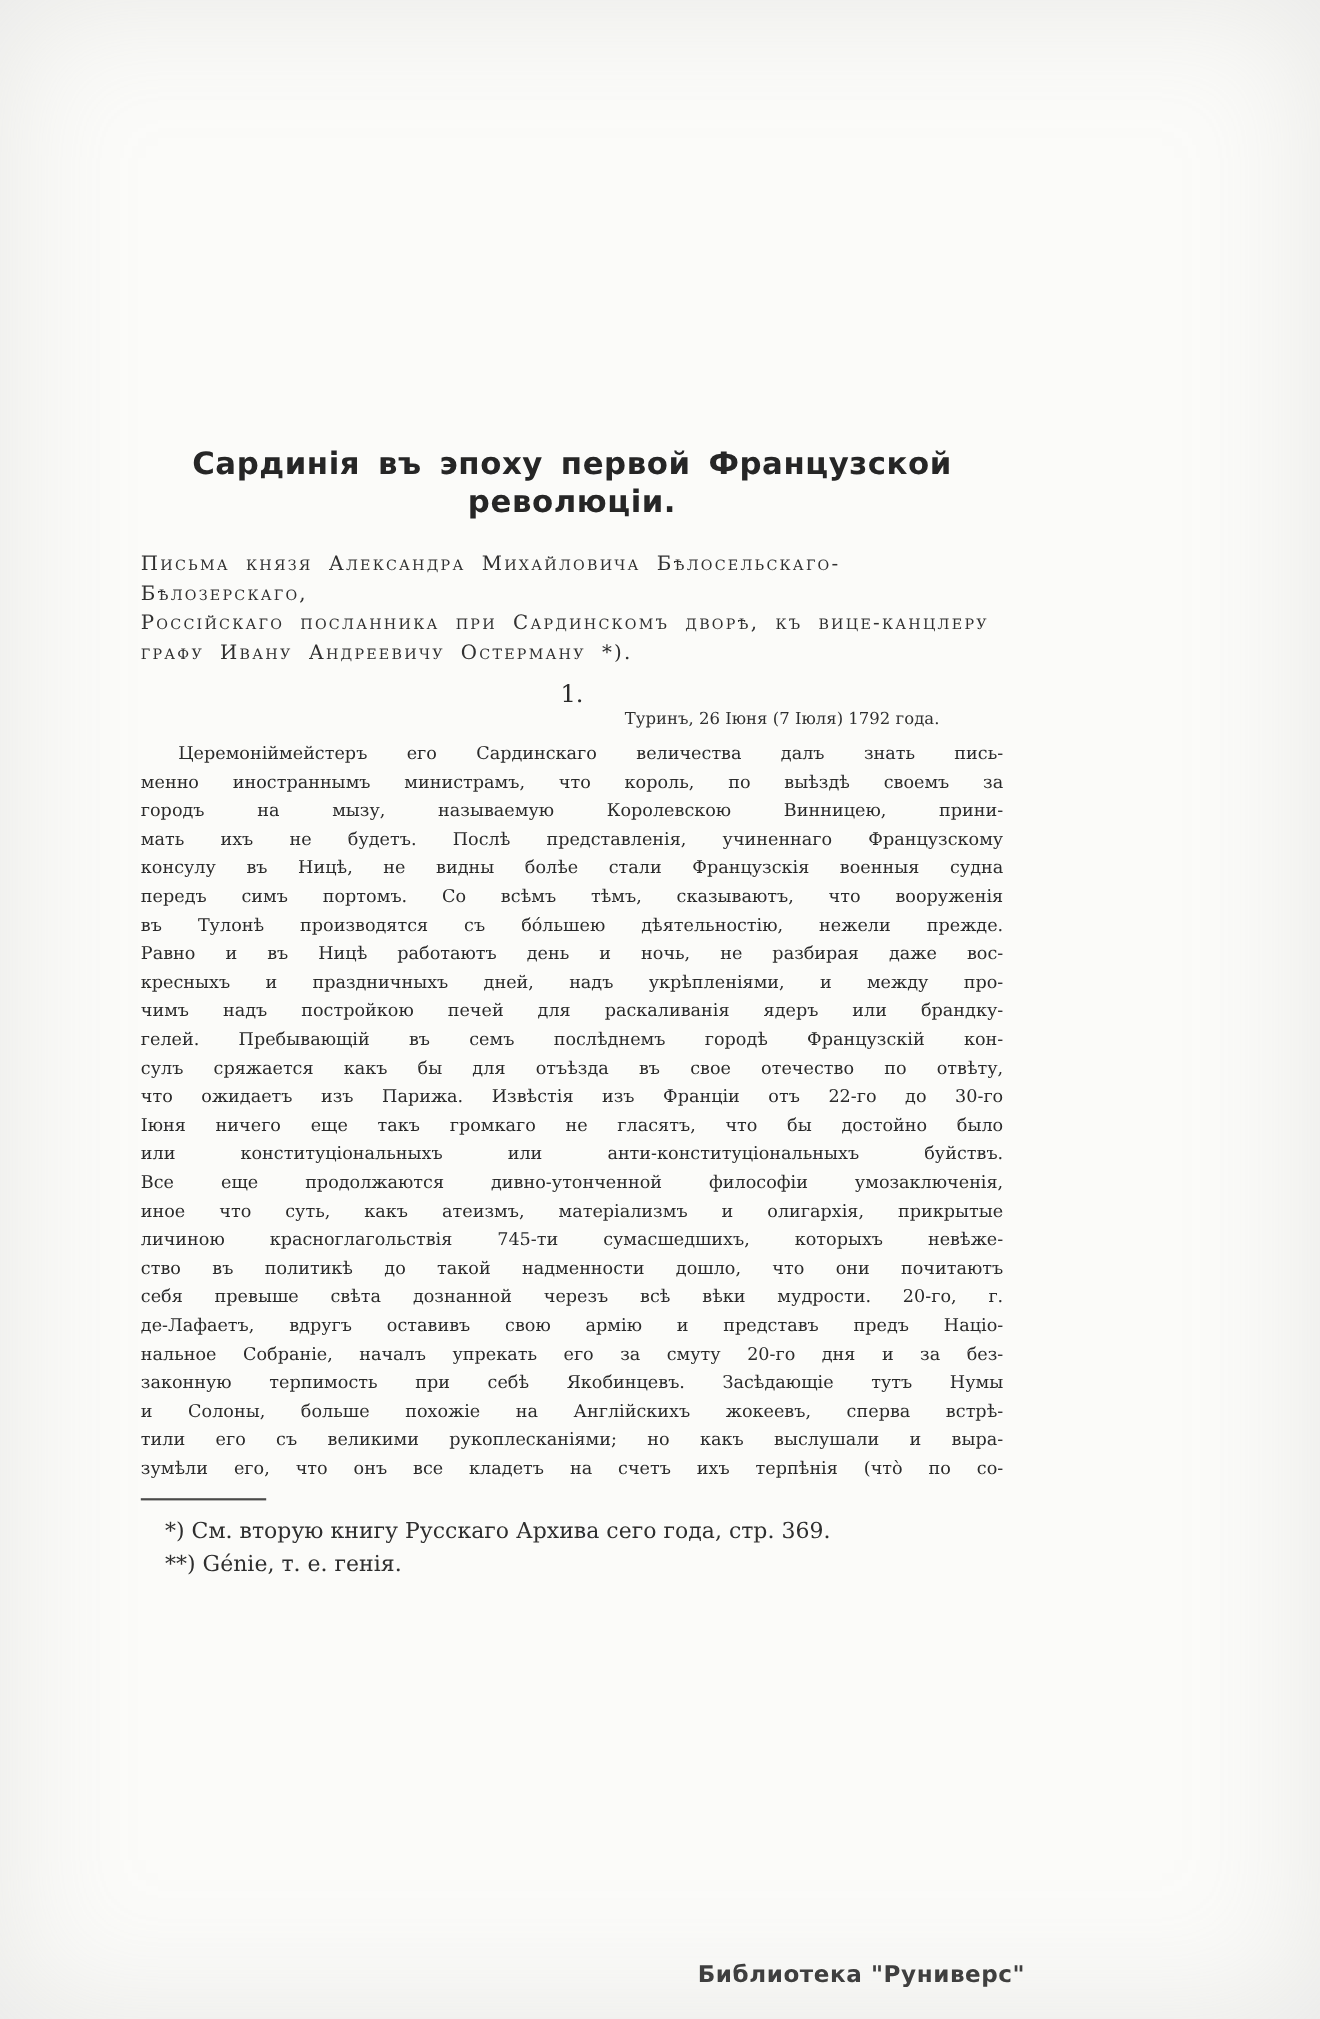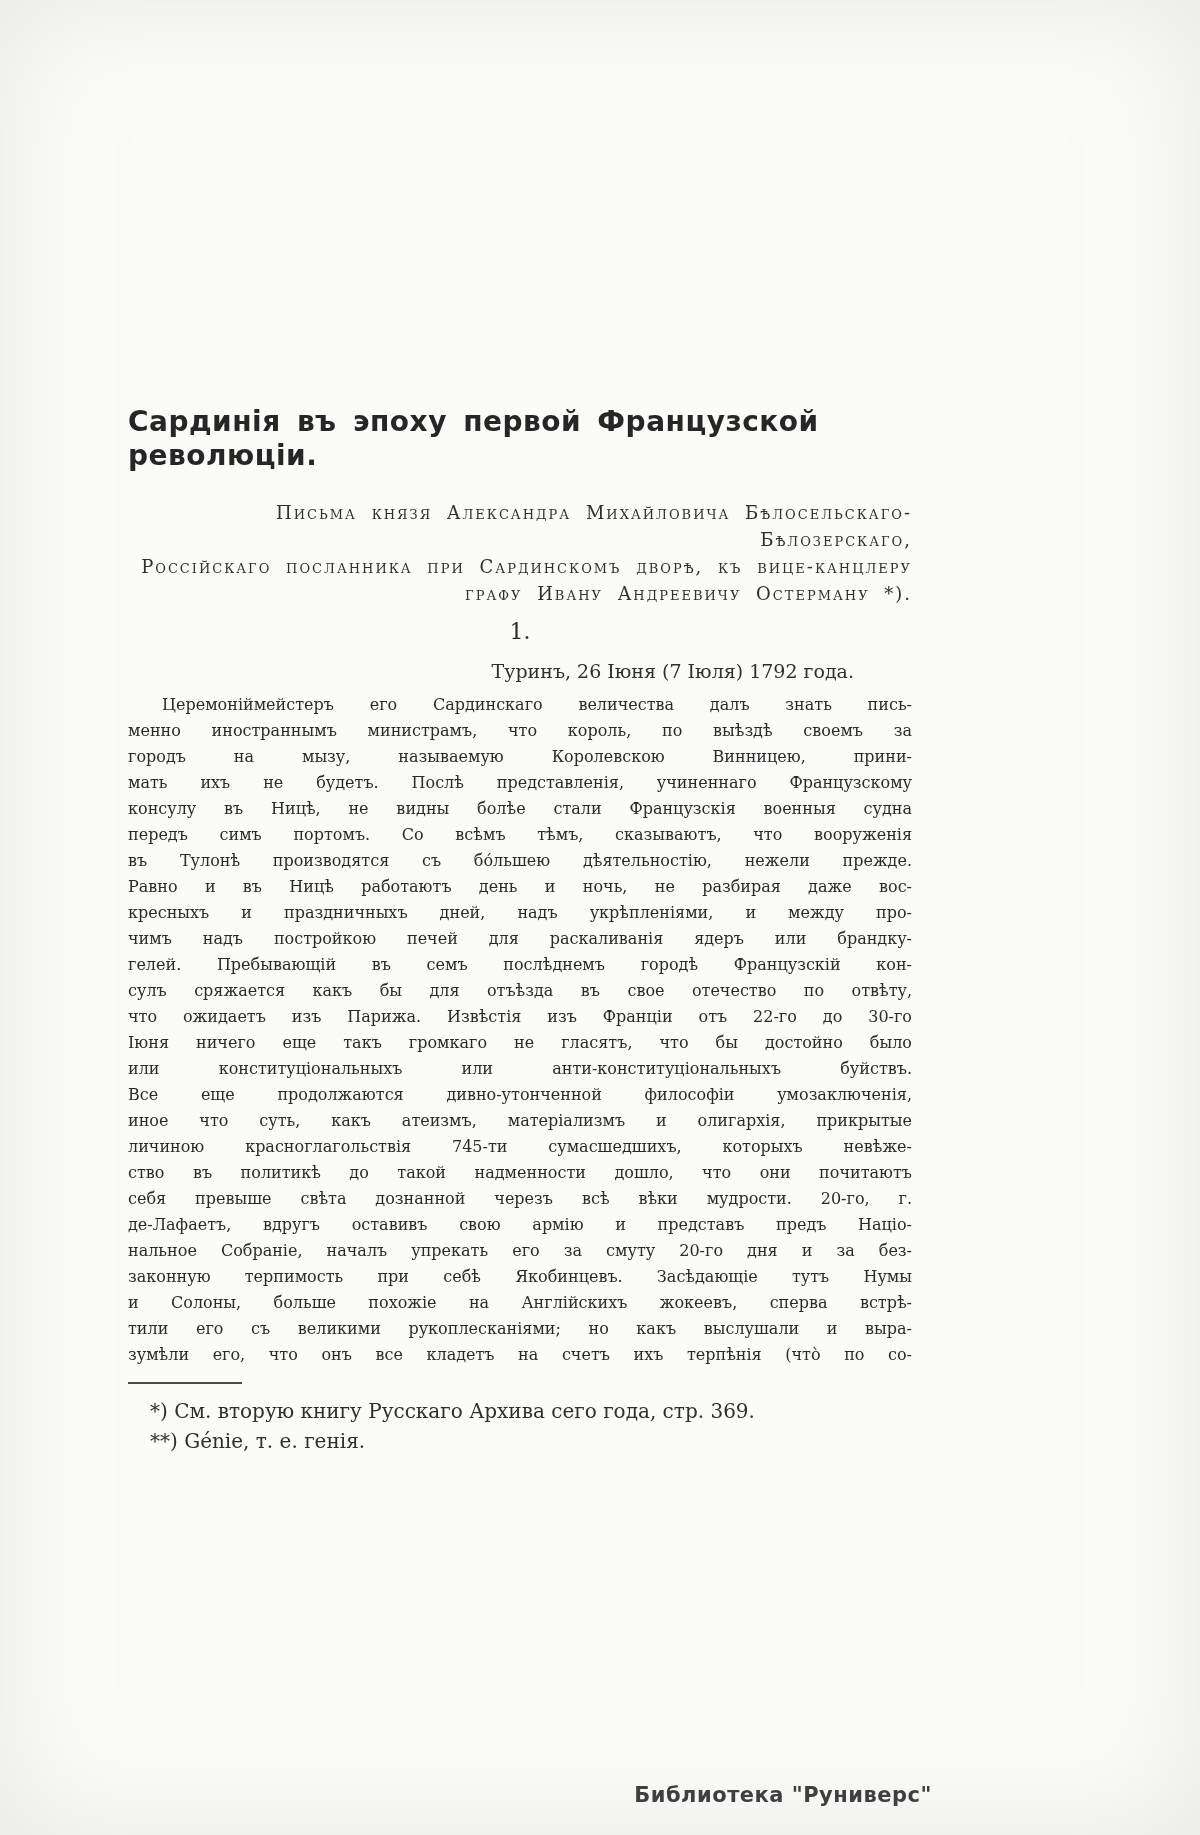--- a/index.html
+++ b/index.html
@@ -21,46 +21,46 @@
     position: absolute;
     left: 128px;
     top: 405px;
     width: 784px;
   }
   .page-title {
     font-family: "DejaVu Sans", "Liberation Sans", sans-serif;
     font-weight: bold;
     font-size: 28px;
     line-height: 34px;
-    text-align: left;
+    text-align: center;
     letter-spacing: 0.5px;
     word-spacing: 6px;
     margin: 0 0 26px 0;
     color: #262626;
   }
   .subtitle {
-    text-align: right;
+    text-align: left;
     font-variant: small-caps;
     font-size: 18px;
     line-height: 27px;
     letter-spacing: 2px;
     word-spacing: 7px;
     color: #303030;
   }
   .section-number {
     text-align: center;
     font-size: 22px;
     margin-top: 12px;
     color: #2b2b2b;
   }
   .dateline {
     text-align: right;
     padding-right: 58px;
-    font-size: 19px;
-    margin-top: 16px;
+    font-size: 15px;
+    margin-top: 0;
     color: #2e2e2e;
   }
   .body-text {
     margin-top: 10px;
     font-size: 16px;
   }
   .body-line {
     line-height: 26px;
     text-align: justify;
     text-align-last: justify;

